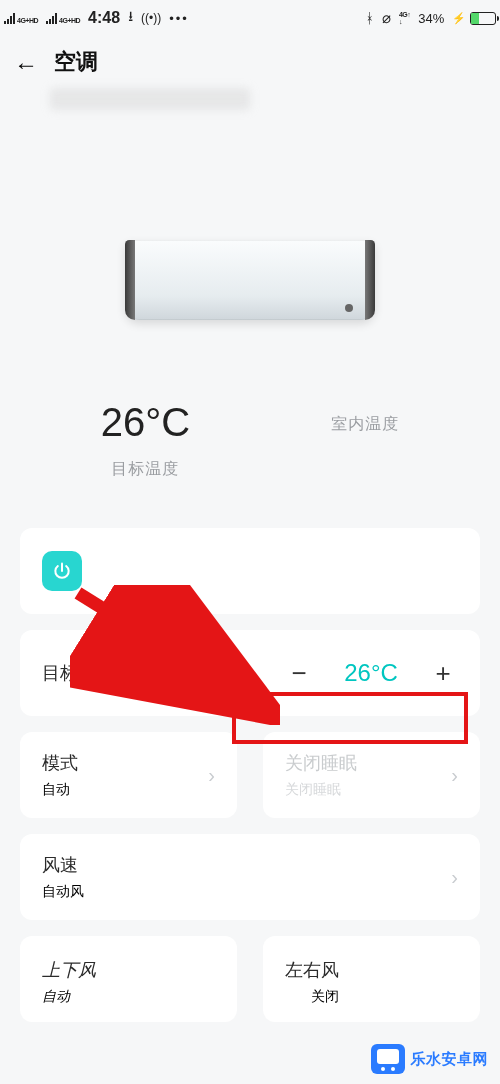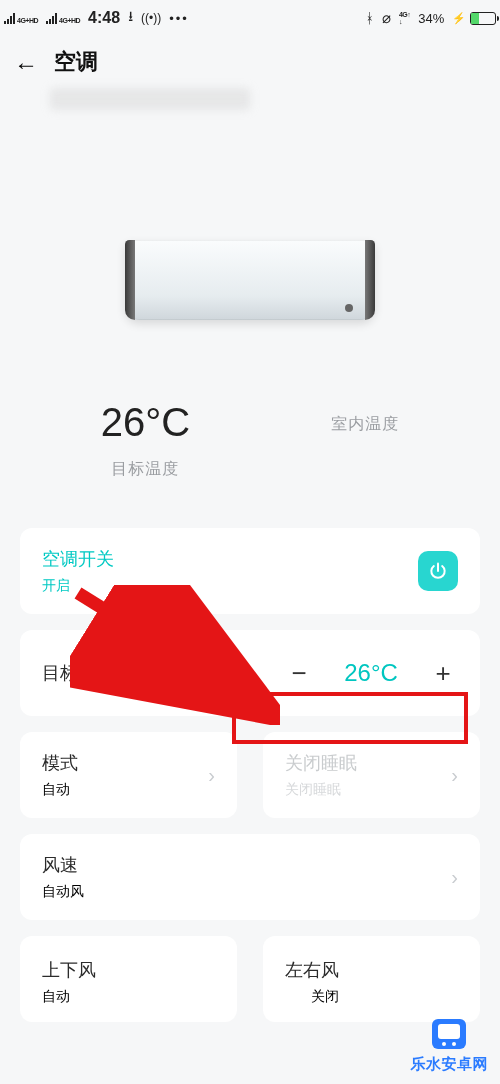--- a/index.html
+++ b/index.html
@@ -56,21 +56,21 @@
   .stepper { display:flex; align-items:center; gap: 22px; }
   .step-btn { font-size: 26px; color:#333; width:30px; text-align:center; }
   .step-val { font-size: 24px; color:#00c6c0; font-weight:400; min-width: 70px; text-align:center; }
 
   .highlight { position:absolute; border: 4px solid #e41516; }
 
   
   .arrow-svg { position:absolute; }
 
   
-  .watermark { position:absolute; right:12px; bottom:10px; display:flex; align-items:center; gap:6px;flex-direction:column; }
+  .watermark { position:absolute; right:12px; bottom:10px; display:flex; align-items:center; gap:6px; }
   .wm-icon { width:34px; height:30px; background:#2a7bff; border-radius:6px; position:relative; }
   .wm-icon::before { content:""; position:absolute; inset:5px 6px 10px 6px; background:#fff; border-radius:3px; }
   .wm-icon::after { content:""; position:absolute; left:10px; bottom:3px; width:4px; height:4px; background:#fff; border-radius:50%; box-shadow: 10px 0 #fff; }
   .wm-text { font-size:15px; font-weight:700; color:#2a7bff; letter-spacing:.5px; }
 
   .disabled .line1 { color:#c9ccce; }
   .disabled .line2 { color:#d7d9db; }
 </style>
 </head>
 <body>
@@ -130,24 +130,20 @@
     <div class="temp-lbl">目标温度</div>
   </div>
   <div class="temp-block">
     <div class="temp-lbl">室内温度</div>
   </div>
 </div>
 
 <div class="cards">
 
   <div class="card">
-    <div class="card-left accent">
-      <div class="line1">空调开关</div>
-      <div class="line2">开启</div>
-    </div>
     <div class="power-btn">
       <svg viewBox="0 0 24 24" fill="none" stroke="#fff" stroke-width="2.4" stroke-linecap="round">
         <path d="M12 3v9"></path>
           <path d="M7 6a8 8 0 1 0 10 0"></path>
       </svg>
     </div>
   </div>
 
   <div class="card" style="position:relative;">
     <div class="card-left">
@@ -179,21 +175,21 @@
 
   <div class="card">
     <div class="card-left">
       <div class="line1">风速</div>
       <div class="line2">自动风</div>
     </div>
     <div class="chev">›</div>
   </div>
 
   <div class="row-pair">
-    <div class="card row2" style="padding-bottom:12px;">
+    <div class="card row2" style="padding-bottom:12px;font-style:italic;">
       <div class="card-left">
         <div class="line1">上下风</div>
         <div class="line2">自动</div>
       </div>
     </div>
     <div class="card row2" style="padding-bottom:12px;text-align:right;">
       <div class="card-left">
         <div class="line1">左右风</div>
         <div class="line2">关闭</div>
       </div>

